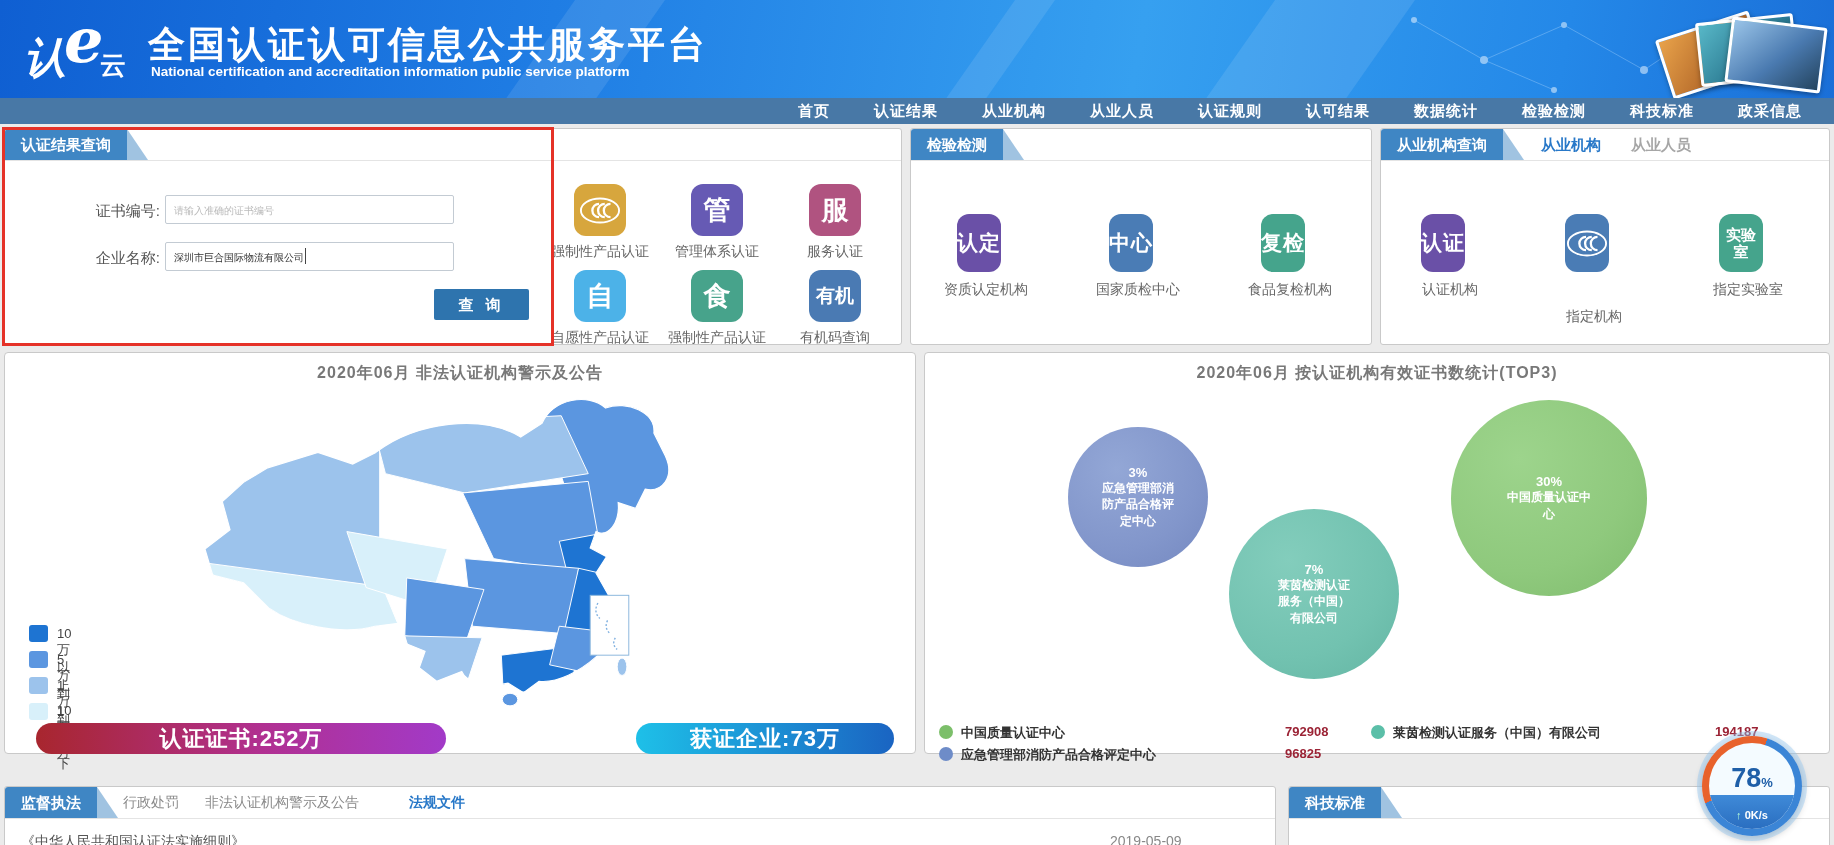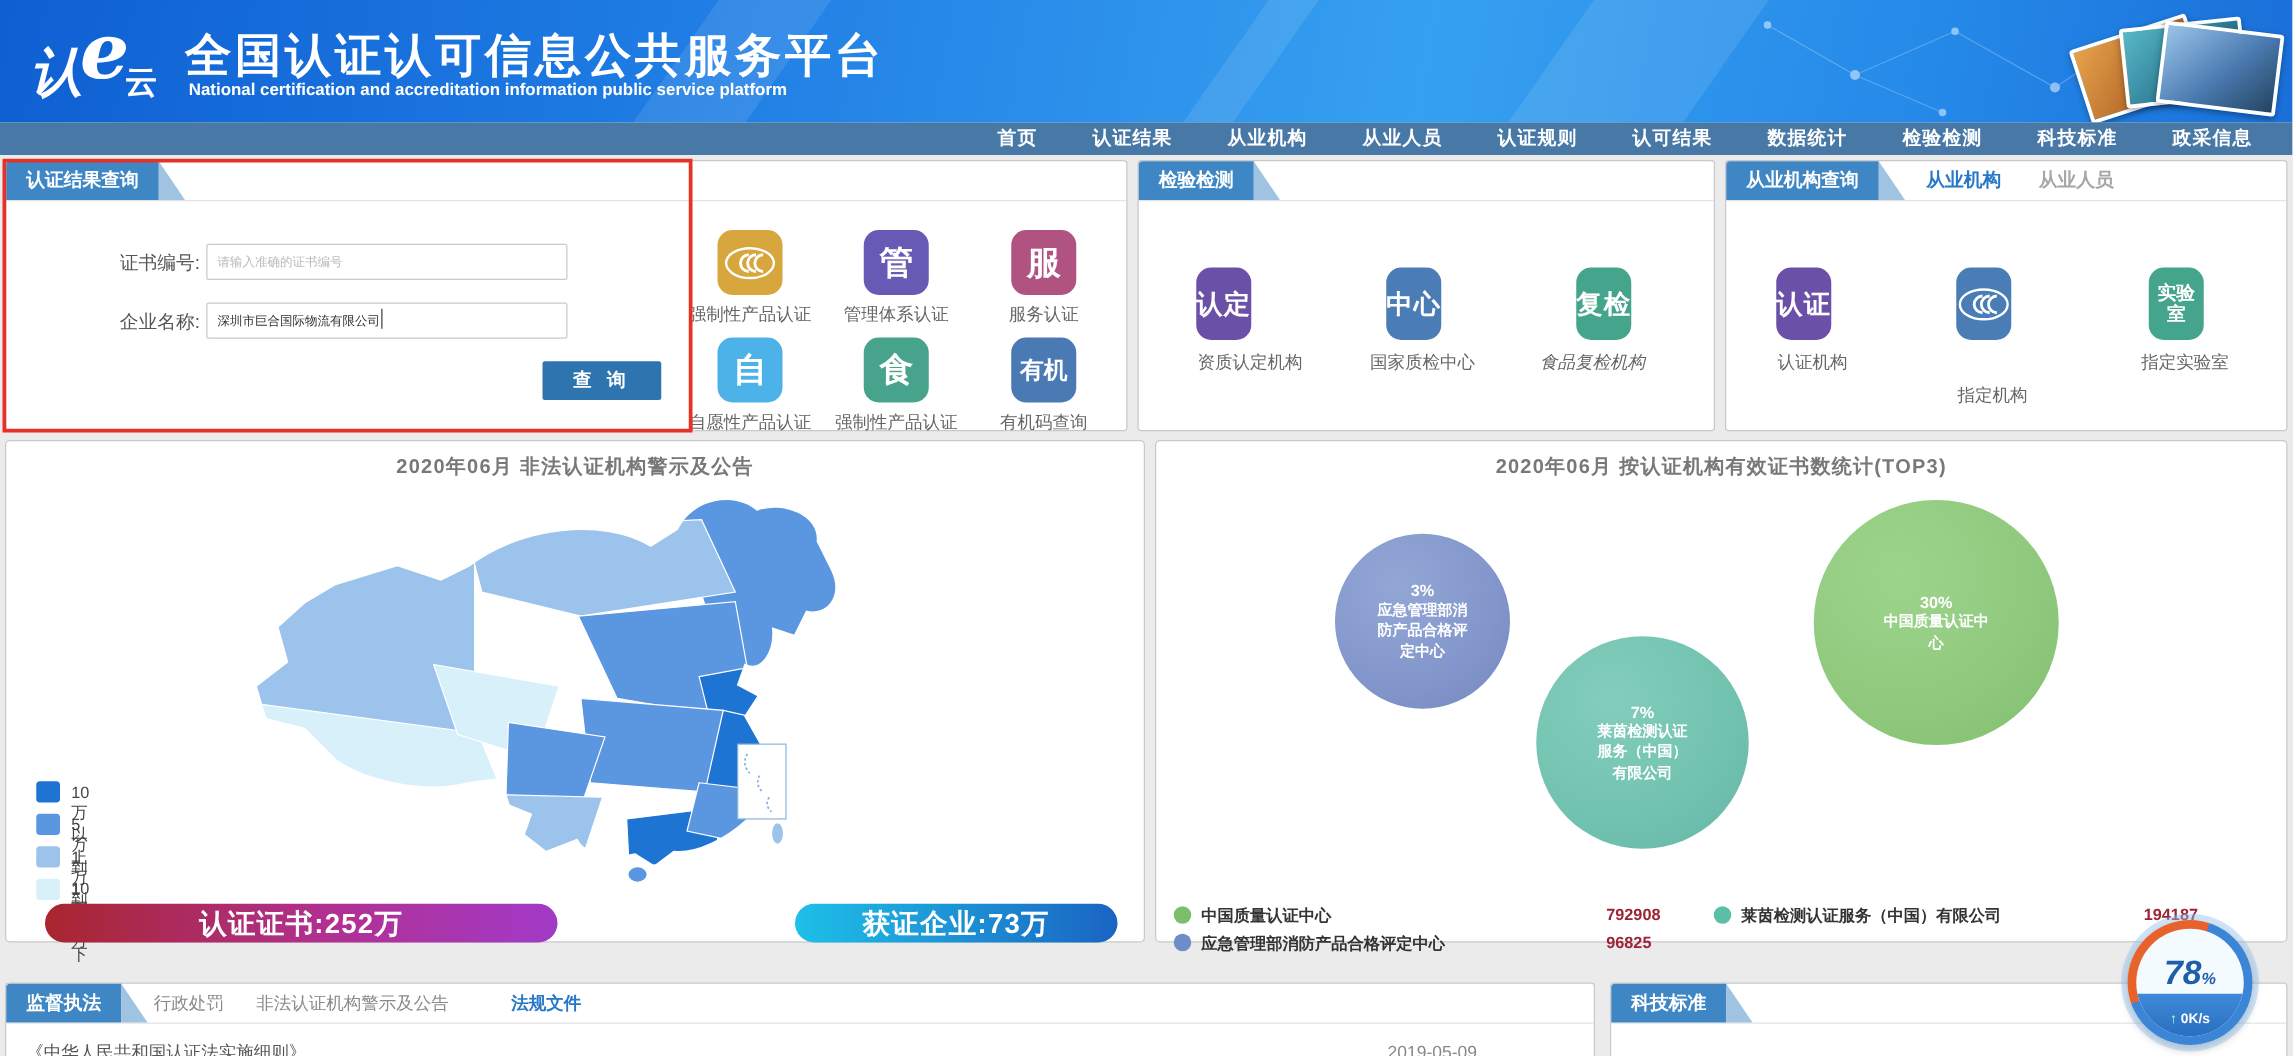--- a/index.html
+++ b/index.html
@@ -104,21 +104,21 @@
   .sup-link{position:absolute;top:0;height:31px;line-height:31px;font-size:14px;cursor:pointer;}
   .lk-gray{color:#8a8a8a;} .lk-blue{color:#2878c8;font-weight:bold;}
   .doc-title{position:absolute;left:16px;top:46px;font-size:14px;color:#555;}
   .doc-date{position:absolute;left:1105px;top:46px;font-size:14px;color:#888;}
 
   
   .ball{position:absolute;left:1702px;top:736px;width:100px;height:100px;border-radius:50%;z-index:80;cursor:pointer;
         background:conic-gradient(from 250deg,#e8622c 0deg 128deg,#3b85d6 128deg 360deg);
         box-shadow:0 0 0 5px rgba(150,200,240,.45),0 3px 8px rgba(0,0,0,.3);}
   .ball-in{position:absolute;left:7px;top:7px;width:86px;height:86px;border-radius:50%;background:#f4fbff;overflow:hidden;}
-  .ball-pct{position:absolute;left:0;right:0;top:20px;text-align:center;font-size:27px;font-weight:bold;color:#1f5fa8;font-style:italic;}
+  .ball-pct{position:absolute;left:0;right:0;top:20px;text-align:center;font-size:27px;font-weight:bold;color:#1f5fa8;}
   .ball-pct .u{font-size:13px;}
   .ball-water{position:absolute;left:0;right:0;bottom:0;height:34px;background:linear-gradient(#3f8ad8,#2a6ec0);}
   .ball-speed{position:absolute;left:0;right:0;bottom:8px;text-align:center;font-size:11px;color:#fff;font-weight:bold;}
   .ball-speed .arr{color:#b8ffd8;}
 </style>
 </head>
 <body>
 
 <div class="header">
   <div class="streak s1"></div>
@@ -224,31 +224,31 @@
 
 <div class="highlight-box"></div>
 
 <div class="panel p2">
   <div class="phead">
     <div class="ptab">检验检测</div>
   </div>
   <div class="tile tile-58" style="left: 46px; top: 85px; background-color: rgb(106, 80, 167);">
     <span class="g-two">认定</span>
   </div>
-  <div class="tile-label" style="left:24px;top:152px;">资质认定机构</div>
+  <div class="tile-label" style="left:10px;top:152px;">资质认定机构</div>
 
   <div class="tile tile-58" style="left: 198px; top: 85px; background-color: rgb(74, 124, 181);">
     <span class="g-two">中心</span>
   </div>
   <div class="tile-label" style="left:162px;top:152px;">国家质检中心</div>
 
   <div class="tile tile-58" style="left: 350px; top: 85px; background-color: rgb(69, 164, 140);">
     <span class="g-two">复检</span>
   </div>
-  <div class="tile-label" style="left:298px;top:152px;font-style:italic;">食品复检机构</div>
+  <div class="tile-label" style="left:314px;top:152px;">食品复检机构</div>
 </div>
 
 <div class="panel p3">
   <div class="phead">
     <div class="ptab">从业机构查询</div>
     <div class="subtab on" style="left:160px;">从业机构</div>
     <div class="subtab off" style="left:250px;">从业人员</div>
   </div>
   <div class="tile tile-58" style="left: 40px; top: 85px; background-color: rgb(106, 80, 167);">
     <span class="g-two">认证</span>

